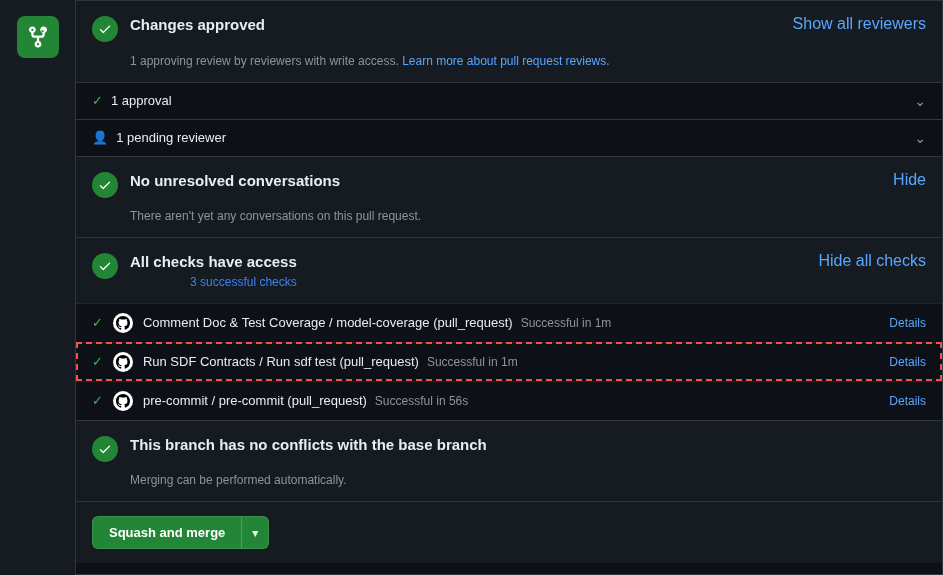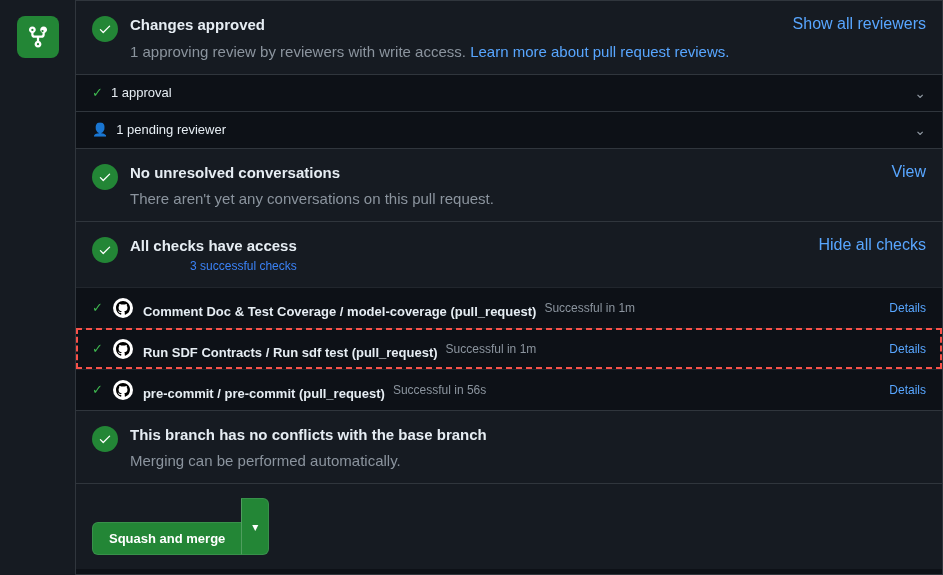--- a/index.html
+++ b/index.html
@@ -83,23 +83,23 @@
       width: 14px;
       height: 14px;
     }
     .section-title {
       font-size: 15px;
       font-weight: 600;
       color: #e6edf3;
       line-height: 1.3;
     }
     .section-subtitle {
-      font-size: 15px;
+      font-size: 12px;
       color: #8b949e;
-      margin-top: 8px;
+      margin-top: 19px;
     }
     .section-subtitle a {
       color: #58a6ff;
       text-decoration: none;
     }
     .action-link {
       font-size: 16px;
       color: #58a6ff;
       text-decoration: none;
       white-space: nowrap;
@@ -196,22 +196,21 @@
     .check-item-text {
       flex: 1;
       font-size: 13px;
       color: #e6edf3;
       display: flex;
       align-items: center;
       gap: 8px;
       flex-wrap: wrap;
     }
     .check-item-name {
-      font-weight: 700;
-      margin-top: 7px;
+      font-weight: 400;
     }
     .check-item-status {
       color: #8b949e;
       font-size: 12px;
     }
     .check-details-link {
       font-size: 12px;
       color: #58a6ff;
       text-decoration: none;
       flex-shrink: 0;
@@ -233,21 +232,20 @@
     .merge-btn-main {
       background: #238636;
       color: white;
       border: 1px solid rgba(240,246,252,0.1);
       border-right: none;
       padding: 8px 16px;
       font-size: 13px;
       font-weight: 600;
       border-radius: 6px 0 0 6px;
       cursor: pointer;
-      margin-top: 24px;
     }
     .merge-btn-arrow {
       background: #238636;
       color: white;
       border: 1px solid rgba(240,246,252,0.1);
       padding: 8px 10px;
       font-size: 12px;
       border-radius: 0 6px 6px 0;
       cursor: pointer;
       border-left: 1px solid rgba(255,255,255,0.2);
@@ -318,21 +316,21 @@
           <div class="check-icon">
             <svg viewBox="0 0 16 16" fill="white">
                 <path d="M13.78 4.22a.75.75 0 0 1 0 1.06l-7.25 7.25a.75.75 0 0 1-1.06 0L2.22 9.28a.75.75 0 0 1 1.06-1.06L6 10.94l6.72-6.72a.75.75 0 0 1 1.06 0z"></path>
               </svg>
           </div>
           <div>
             <div class="section-title">No unresolved conversations</div>
             <div class="section-subtitle">There aren't yet any conversations on this pull request.</div>
           </div>
         </div>
-        <a href="#" class="action-link">View</a>
+        <a href="#" class="action-link">Hide</a>
       </div>
     </div>
 
     <div class="checks-section">
       <div class="checks-header">
         <div class="section-icon-title">
           <div class="check-icon">
             <svg viewBox="0 0 16 16" fill="white">
                 <path d="M13.78 4.22a.75.75 0 0 1 0 1.06l-7.25 7.25a.75.75 0 0 1-1.06 0L2.22 9.28a.75.75 0 0 1 1.06-1.06L6 10.94l6.72-6.72a.75.75 0 0 1 1.06 0z"></path>
               </svg>

